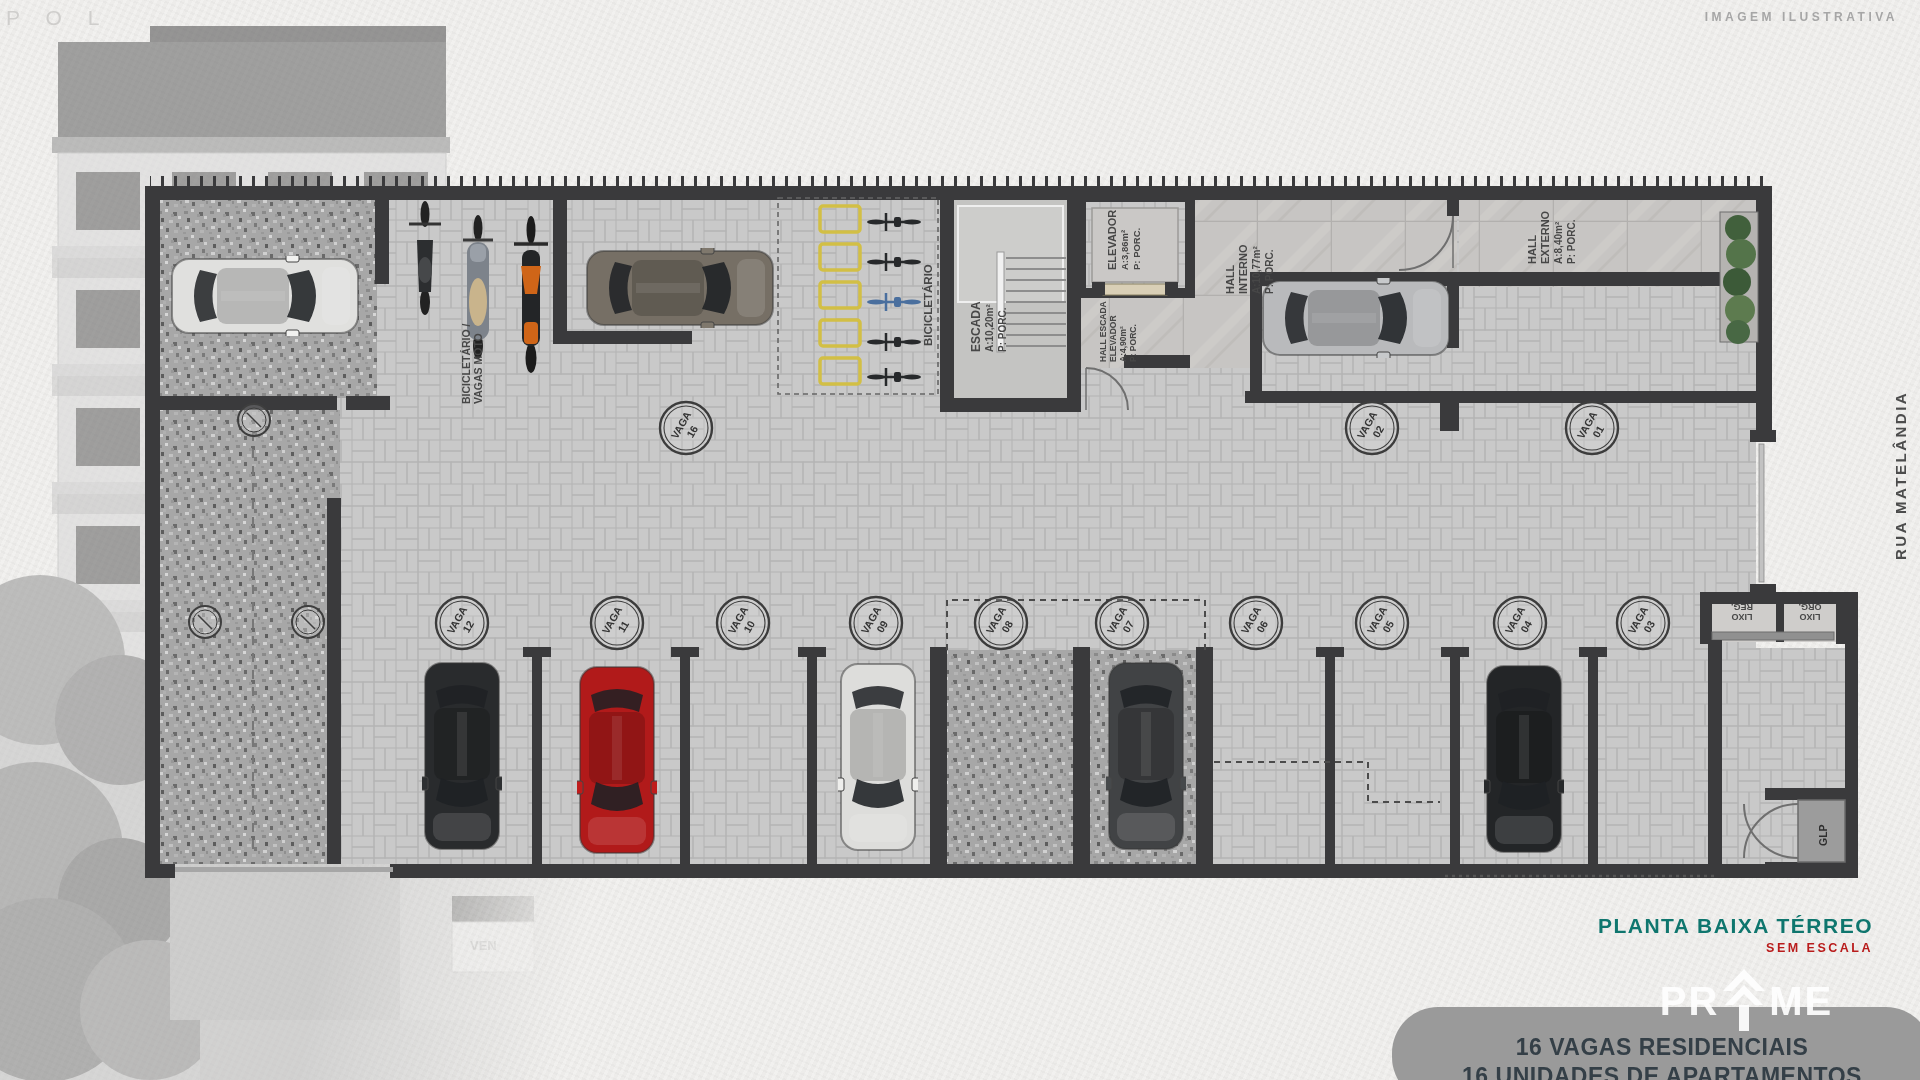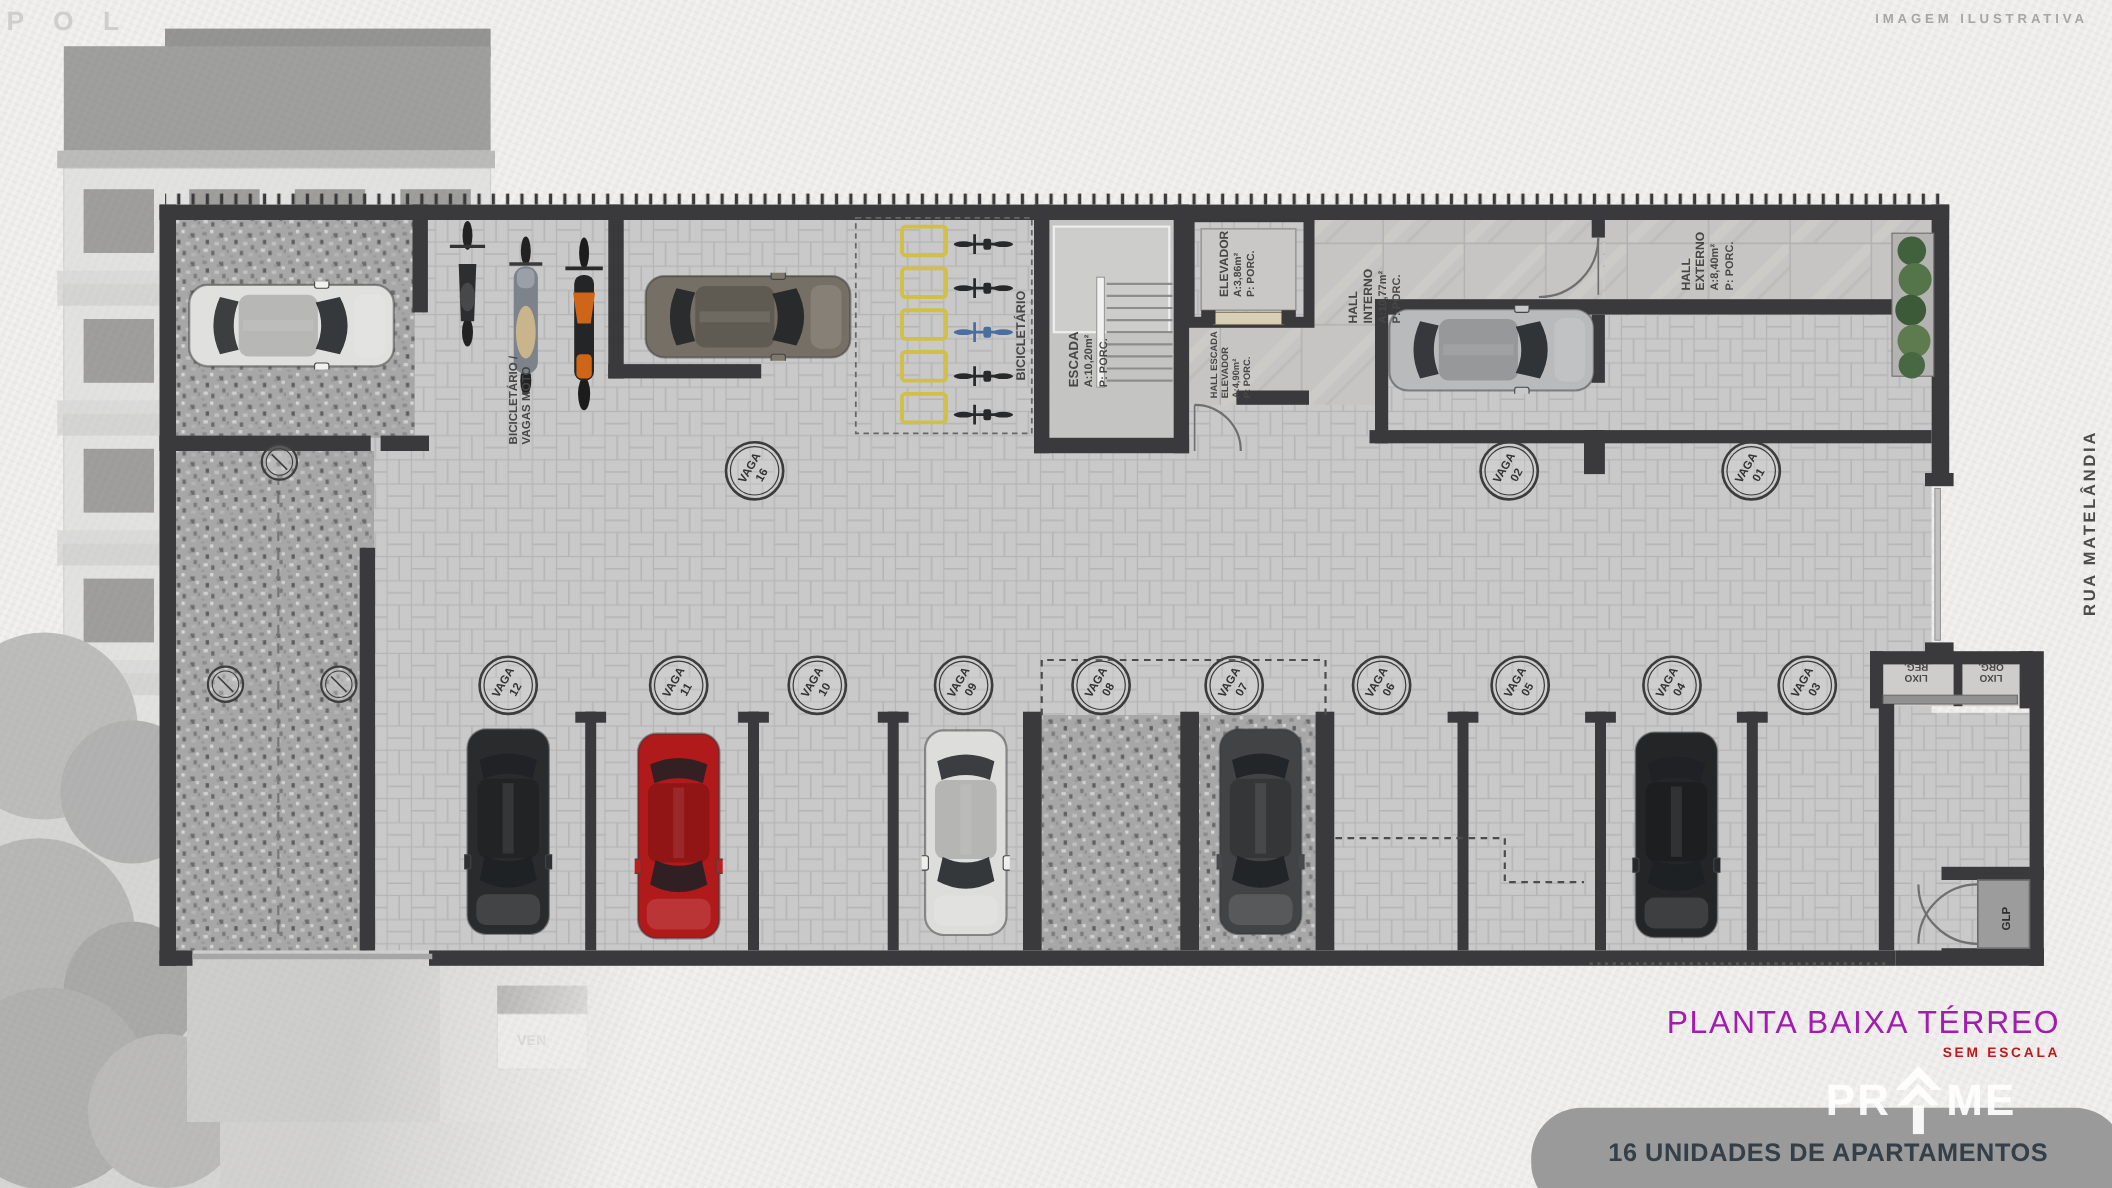--- a/index.html
+++ b/index.html
@@ -7,29 +7,29 @@
        font-family:"Liberation Sans",sans-serif;position:relative;}
   .paper{position:absolute;inset:0;background:#edecea;}
   .paper:after{content:"";position:absolute;inset:0;
     background:
       repeating-linear-gradient(115deg, rgba(255,255,255,.25) 0 3px, rgba(0,0,0,0) 3px 7px),
       repeating-linear-gradient(23deg, rgba(120,120,120,.04) 0 2px, rgba(0,0,0,0) 2px 6px);
   }
   .photo-wrap{position:absolute;left:0;top:0;width:600px;height:1080px;opacity:.62;
     -webkit-mask-image:linear-gradient(100deg,#000 62%,transparent 95%);
     mask-image:linear-gradient(100deg,#000 62%,transparent 95%);}
-  .corner-watermark{position:absolute;left:6px;top:6px;font-size:24px;font-weight:700;
+  .corner-watermark{position:absolute;left:6px;top:6px;font-size:21px;font-weight:400;
     letter-spacing:10px;color:#cfcecc;}
   .top-note{position:absolute;top:10px;right:22px;font-size:12px;font-weight:700;
     letter-spacing:3.5px;color:#a6a6a6;}
   .street{position:absolute;right:2px;top:395px;width:26px;height:180px;}
   .street span{display:block;transform:rotate(-90deg) translateX(-165px);transform-origin:0 0;
     white-space:nowrap;font-size:15px;font-weight:700;letter-spacing:2.5px;color:#4c4c4c;}
   .titleblock{position:absolute;right:47px;top:914px;text-align:right;}
-  .titleblock .t1{font-size:29px;font-weight:400;letter-spacing:1.5px;color:#a21caf;}
+  .titleblock .t1{font-size:21px;font-weight:700;letter-spacing:1.5px;color:#0f766e;}
   .titleblock .t2{font-size:12.5px;font-weight:700;letter-spacing:2.5px;color:#b91c1c;margin-top:3px;}
   .brand{position:absolute;left:1604px;top:962px;width:285px;height:78px;display:flex;
     align-items:center;justify-content:center;color:#ffffff;opacity:.92;z-index:3;}
   .brand .txt{font-size:40px;font-weight:800;letter-spacing:2px;line-height:1;}
   .pill{position:absolute;left:1392px;top:1007px;width:540px;height:96px;background:#9a9a9a;
     border-radius:46px;z-index:2;display:flex;flex-direction:column;justify-content:flex-start;
     padding-top:26px;box-sizing:border-box;align-items:center;}
   .pill .line{font-size:23px;font-weight:700;letter-spacing:.5px;color:#343f47;line-height:29px;
     z-index:4;}
   .plan{position:absolute;inset:0;}
@@ -527,20 +527,21 @@
   </g>
 </g>
 </svg>
 
 <div class="titleblock">
   <div class="t1">PLANTA BAIXA TÉRREO</div>
   <div class="t2">SEM ESCALA</div>
 </div>
 
 <div class="pill">
+  <div class="line">16 VAGAS RESIDENCIAIS</div>
   <div class="line">16 UNIDADES DE APARTAMENTOS</div>
 </div>
 
 <div class="brand">
   <span class="txt">PR</span>
   <svg width="46" height="64" viewBox="0 0 46 64" style="margin:0 2px;">
     <polygon points="23,0 44,22 35,22 23,10 11,22 2,22" fill="#fff"></polygon>
     <polygon points="23,16 42,36 34,36 23,25 12,36 4,36" fill="#fff"></polygon>
     <rect x="18" y="36" width="10" height="26" fill="#fff"></rect>
   </svg>

